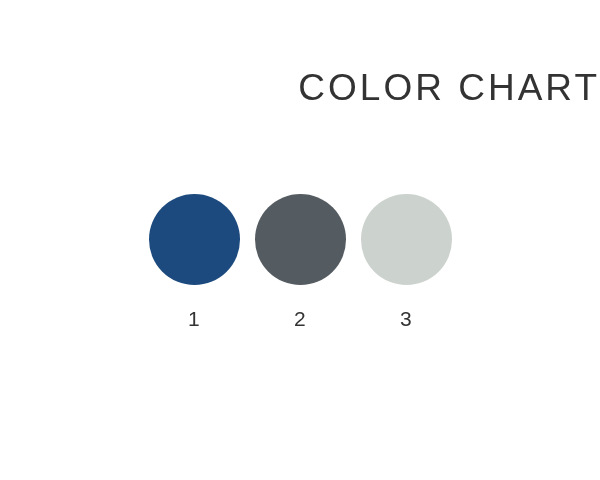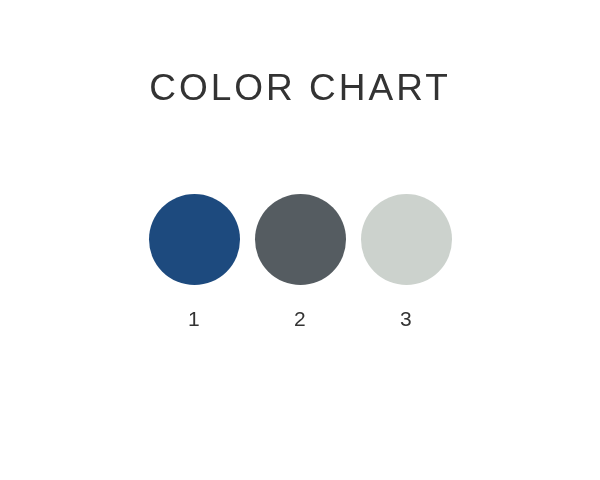--- a/index.html
+++ b/index.html
@@ -22,21 +22,21 @@
     height: 480px;
     background: #ffffff;
     box-sizing: border-box;
   }
 
   .chart-title {
     position: absolute;
     top: 66px;
     left: 0;
     width: 600px;
-    text-align: center;
+    text-align: right;
     font-family: "Liberation Sans", sans-serif;
     font-size: 37px;
     font-weight: 300;
     letter-spacing: 3px;
     color: #333333;
     line-height: 44px;
     white-space: nowrap;
   }
 
   .swatch-row {

